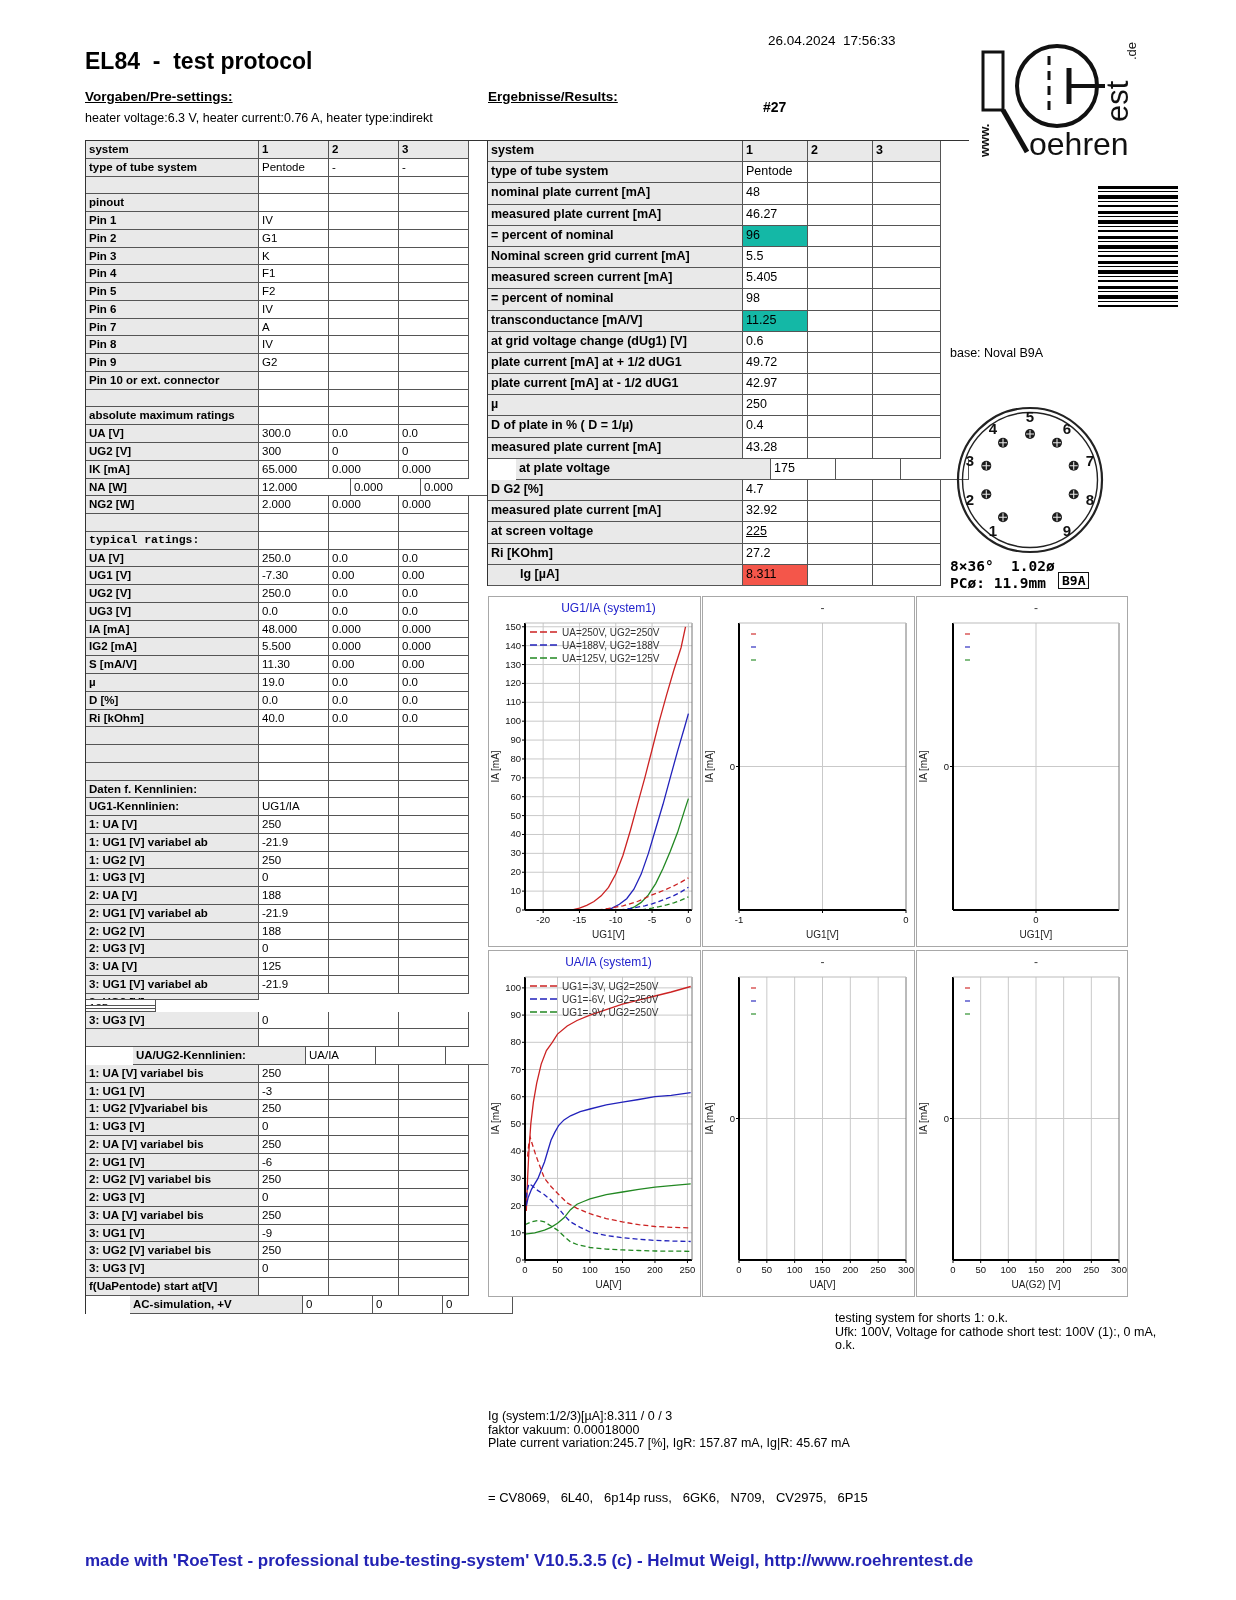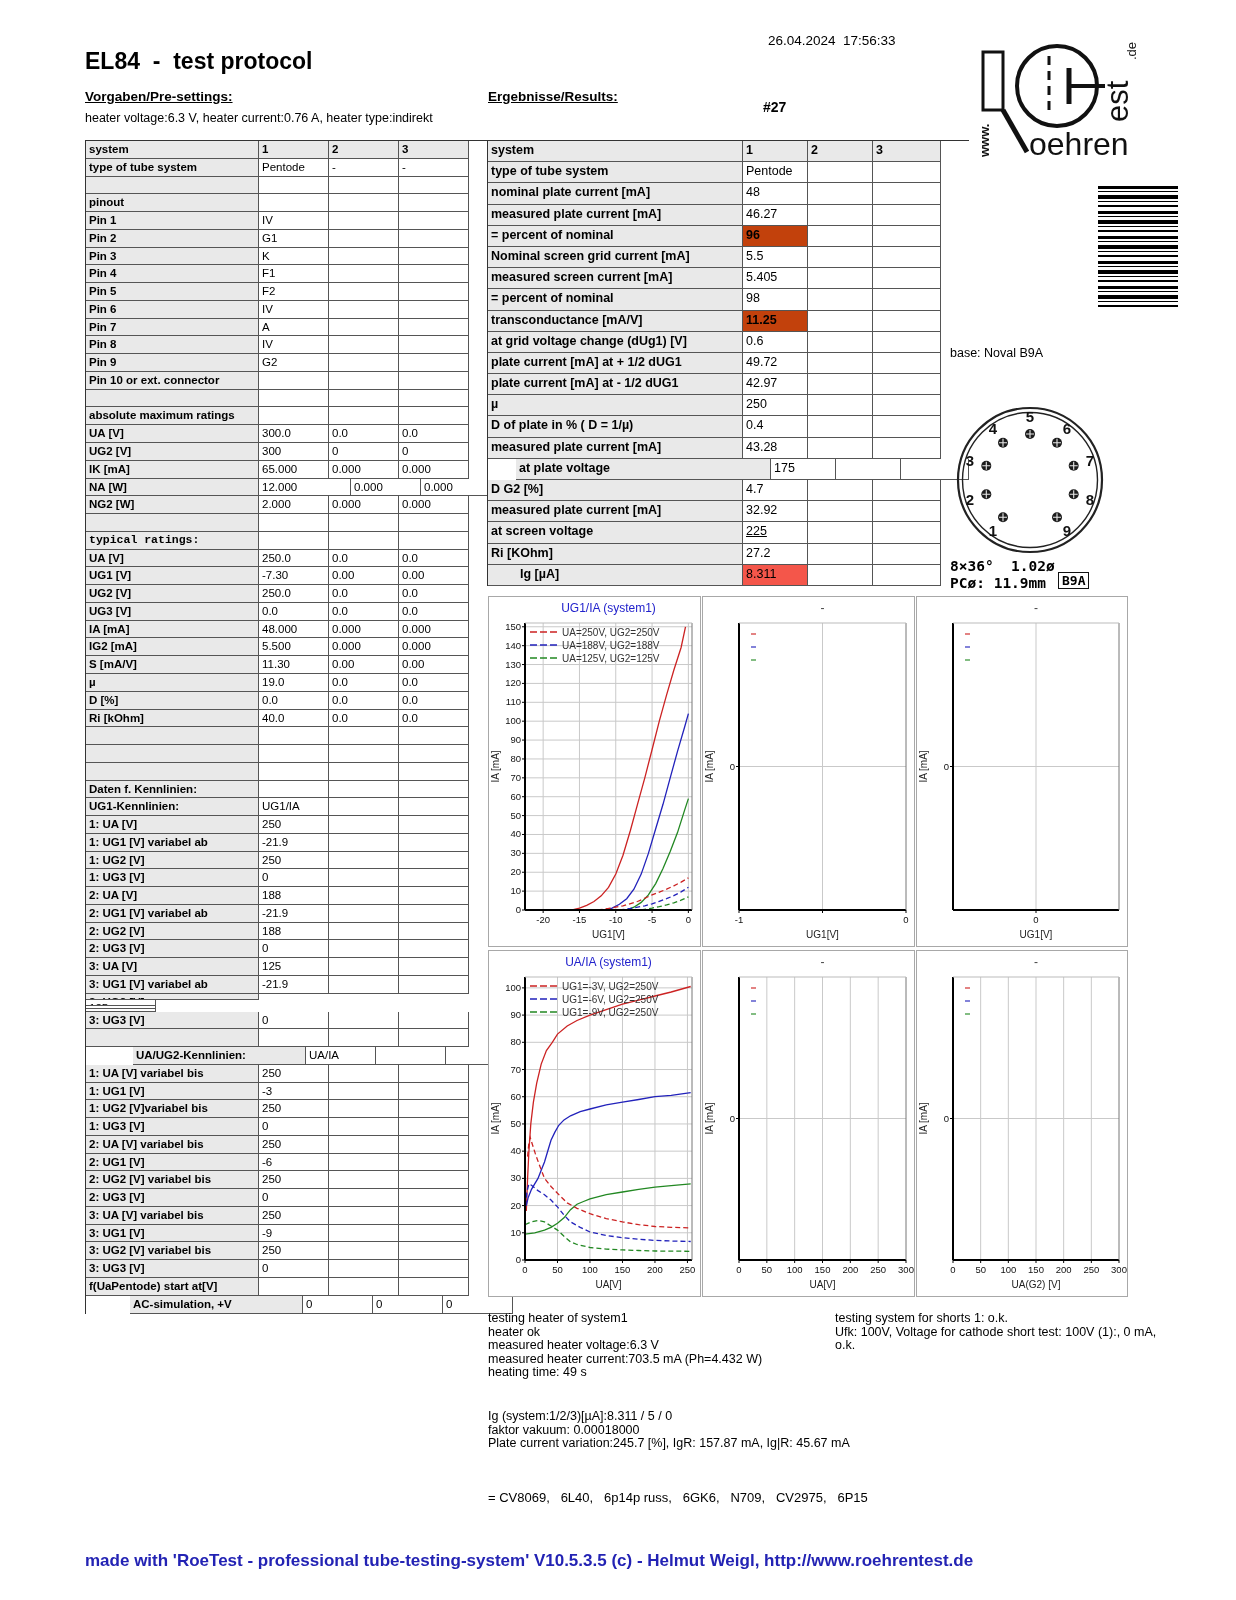--- a/index.html
+++ b/index.html
@@ -9,21 +9,21 @@
   .b{font-weight:bold;}
   .u{text-decoration:underline;}
   .pre{white-space:pre;}
   
   .tbl{position:absolute;border-top:1.5px solid #333;border-left:1.5px solid #333;background:#fff;}
   .trow{display:flex;}
   .tcell{border-right:1px solid #555;border-bottom:1px solid #555;box-sizing:border-box;
          padding:1px 3px;overflow:hidden;white-space:nowrap;background:#fff;}
   .lbl{background:#e9e9e9;font-weight:bold;}
   .thead .tcell{font-weight:bold;background:#e9e9e9;}
-  .hl-green{background:#c2410c;font-weight:bold;}
+  .hl-green{background:#14b8a6;}
   .hl-red{background:#f4564a;}
   #left-table .tcell{font-size:11.5px;line-height:14.5px;}
   #right-table .tcell{font-size:12.5px;line-height:17.5px;}
   
   .chartcell{position:absolute;border:1px solid #a8a8a8;background:#fff;}
   
   .noteline{font-size:12.5px;line-height:13.6px;}
   .notes-block{position:absolute;}
   
   #barcode{position:absolute;left:1098px;top:186px;width:80px;height:124px;
@@ -913,33 +913,26 @@
         <text x="202" y="322" text-anchor="middle" font-size="9.5" fill="#111">300</text>
         <line x1="33" x2="36" y1="167.5" y2="167.5" stroke="#000" stroke-width="1"></line>
         <text x="32" y="170.5" text-anchor="end" font-size="9.5" fill="#111">0</text>
         <text x="119" y="337" text-anchor="middle" font-size="10" fill="#222">UA(G2) [V]</text>
         <text x="10" y="167.5" text-anchor="middle" font-size="10" fill="#222" transform="rotate(-90 10 167.5)">IA [mA]</text>
         <line x1="48" x2="53" y1="37" y2="37" stroke="#cc2222" stroke-width="1.5" opacity="0.75"></line>
         <line x1="48" x2="53" y1="50" y2="50" stroke="#2222bb" stroke-width="1.5" opacity="0.75"></line>
         <line x1="48" x2="53" y1="63" y2="63" stroke="#228822" stroke-width="1.5" opacity="0.75"></line>
       </svg></div>
 
-  <div class="notes-block" style="left:488px;top:1312px;width:340px;">
-      <div class="noteline">testing heater of system1</div>
-      <div class="noteline">heater ok</div>
-      <div class="noteline">measured heater voltage:6.3 V</div>
-      <div class="noteline">measured heater current:703.5 mA (Ph=4.432 W)</div>
-      <div class="noteline">heating time: 49 s</div>
-    </div>
   <div class="notes-block" style="left:835px;top:1312px;width:330px;">
       <div class="noteline">testing system for shorts 1: o.k.</div>
       <div class="noteline">Ufk: 100V, Voltage for cathode short test: 100V (1):, 0 mA, o.k.</div>
     </div>
   <div class="notes-block" style="left:488px;top:1410px;width:560px;">
-      <div class="noteline">Ig (system:1/2/3)[µA]:8.311 / 5 / 0</div>
+      <div class="noteline">Ig (system:1/2/3)[µA]:8.311 / 0 / 3</div>
       <div class="noteline">faktor vakuum: 0.00018000</div>
       <div class="noteline">Plate current variation:245.7 [%], IgR: 157.87 mA, Ig|R: 45.67 mA</div>
     </div>
   <div class="abs pre" style="left:488px;top:1490px;font-size:13px;">= CV8069,   6L40,   6p14p russ,   6GK6,   N709,   CV2975,   6P15</div>
 
   <div id="footer">made with 'RoeTest - professional tube-testing-system' V10.5.3.5 (c) - Helmut Weigl, http://www.roehrentest.de</div>
 
 </div>
 
 </body></html>

